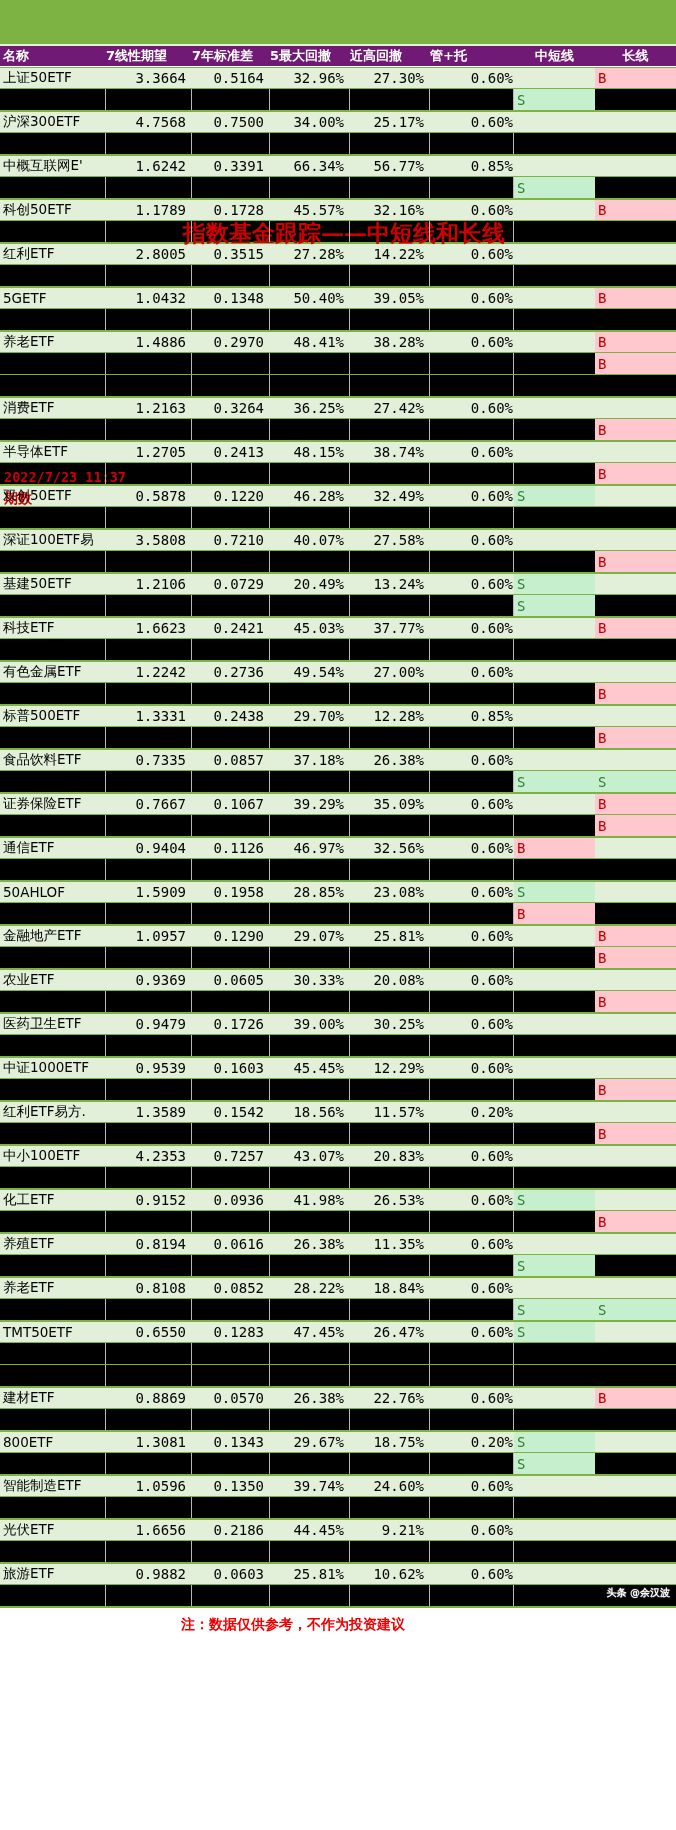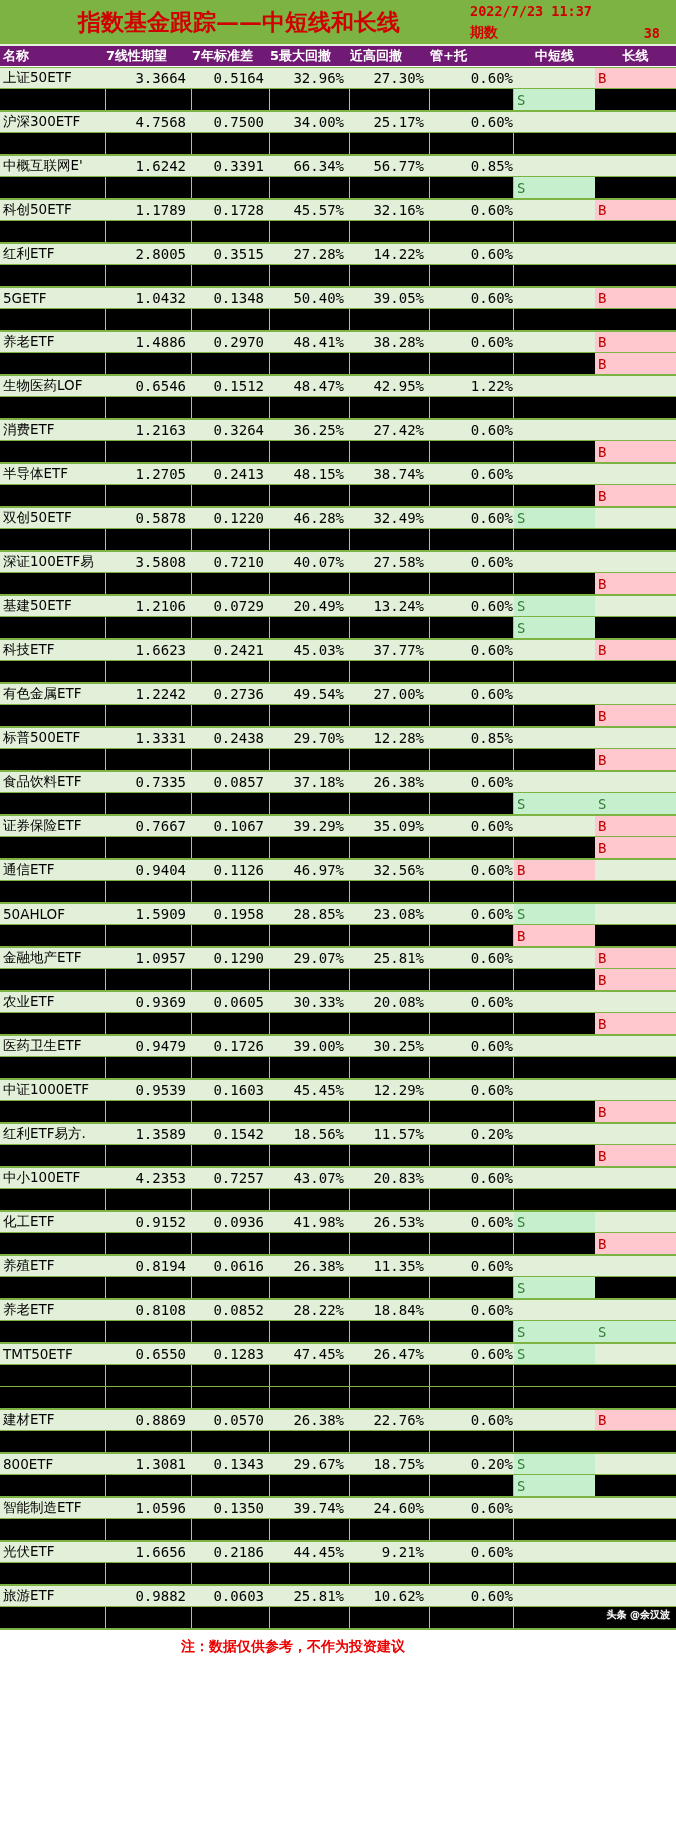--- a/index.html
+++ b/index.html
@@ -16,20 +16,21 @@
     background: #7cb342;
     position: relative;
   }
   
   .titlebar {
     display: flex;
     align-items: stretch;
     background: #7cb342;
     height: 44px;
     border-bottom: 2px solid #e8f0dd;
+    flex-direction: column;
   }
   .title-main {
     flex: 0 0 466px;
     display: flex;
     align-items: center;
     justify-content: center;
     color: #d00000;
     font-family: "DejaVu Serif", serif;
     font-weight: bold;
     font-size: 23px;
@@ -371,30 +372,20 @@
           <div class="c1"></div>
           <div class="c2"></div>
           <div class="c3"></div>
           <div class="c4"></div>
           <div class="c5"></div>
           <div class="c6"></div>
           <div class="c7 sig-b">B</div>
         </div>
       </div>
       <div class="rowgrp">
-        <div class="row main">
-          <div class="c0">生物医药LOF</div>
-          <div class="c1">0.6546</div>
-          <div class="c2">0.1512</div>
-          <div class="c3">48.47%</div>
-          <div class="c4">42.95%</div>
-          <div class="c5">1.22%</div>
-          <div class="c6"></div>
-          <div class="c7"></div>
-        </div>
         <div class="row sub">
           <div class="c0"></div>
           <div class="c1"></div>
           <div class="c2"></div>
           <div class="c3"></div>
           <div class="c4"></div>
           <div class="c5"></div>
           <div class="c6"></div>
           <div class="c7"></div>
         </div>

